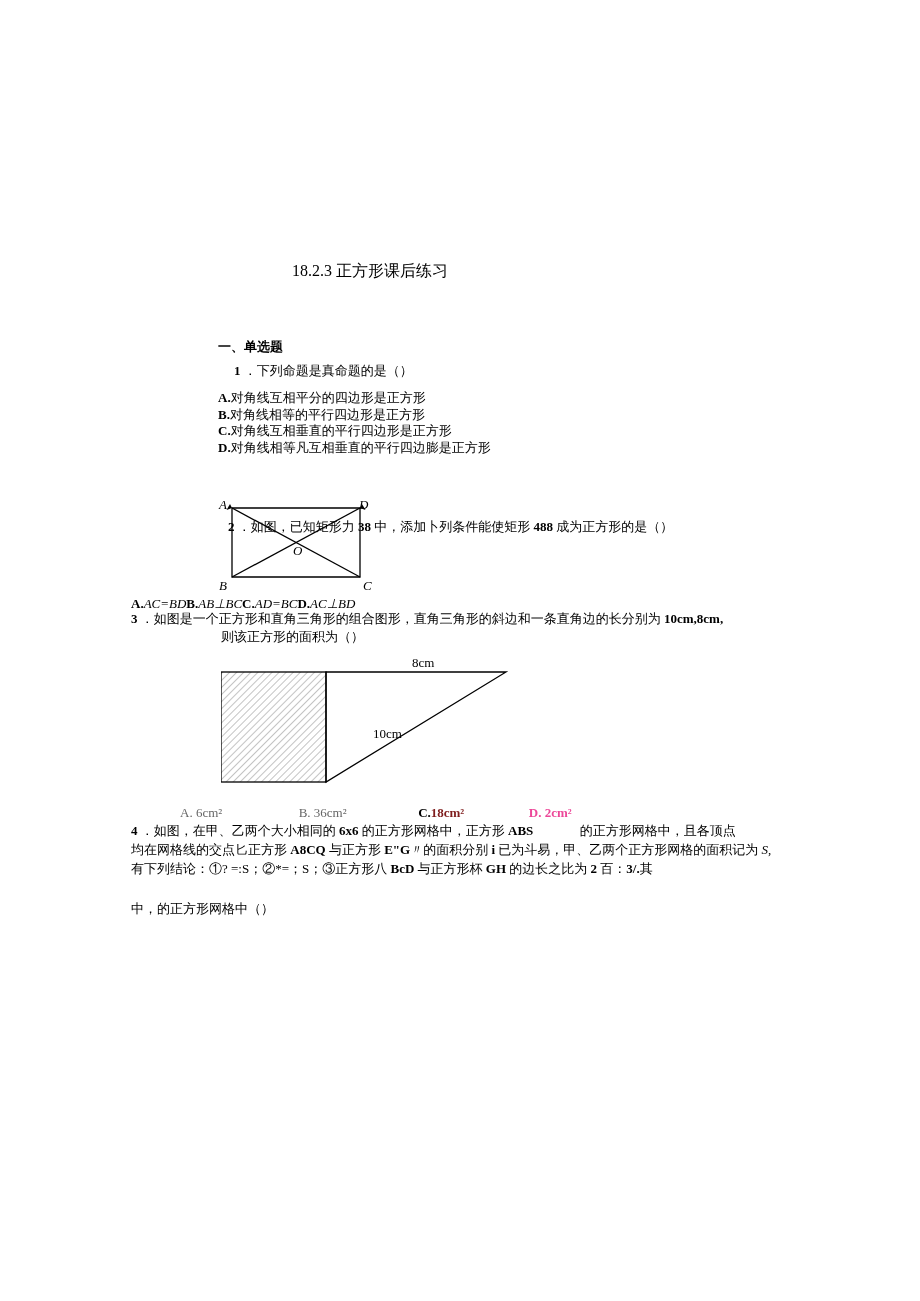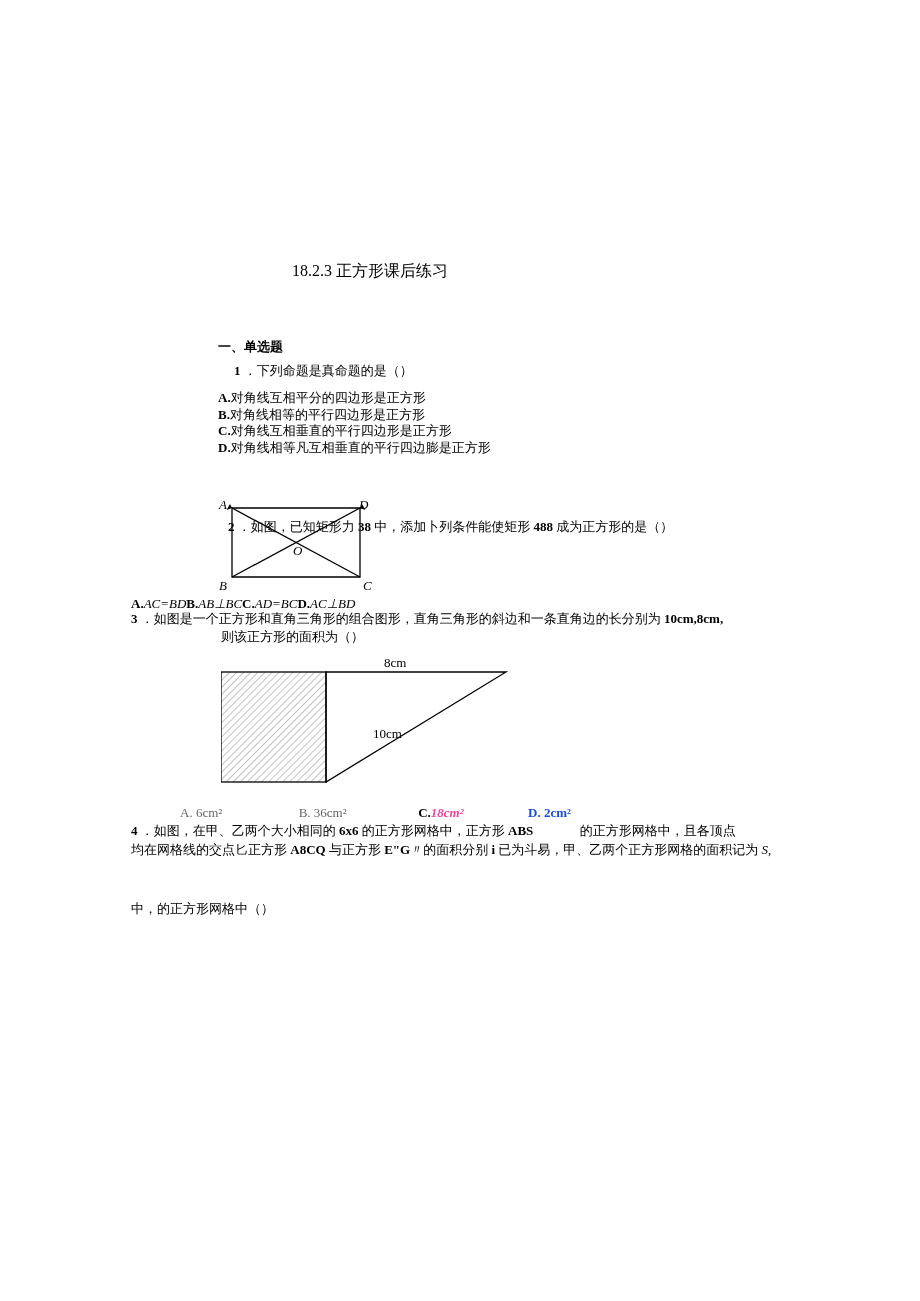--- a/index.html
+++ b/index.html
@@ -156,36 +156,37 @@
 
   <svg class="fig2" viewBox="0 0 310 130">
     <defs>
       <pattern id="hatch" patternUnits="userSpaceOnUse" width="5" height="5" patternTransform="rotate(45)">
         <line x1="0" y1="0" x2="0" y2="5" stroke="#888" stroke-width="1"></line>
       </pattern>
     </defs>
     <rect x="0" y="13" width="105" height="110" fill="url(#hatch)" stroke="#000" stroke-width="1.3"></rect>
     <polygon points="105,13 285,13 105,123" fill="none" stroke="#000" stroke-width="1.3"></polygon>
   </svg>
-  <span class="lbl" style="left:384px; top:655px; font-style:normal;text-align:right;">8cm</span>
+  <span class="lbl" style="left:412px; top:655px; font-style:normal;text-align:right;">8cm</span>
   <span class="lbl" style="left:373px; top:726px; font-style:normal;">10cm</span>
 
   <div class="q3-opts">
     <span>A. 6cm²</span>
     <span style="display:inline-block; width:70px;"></span>
     <span>B. 36cm²</span>
     <span style="display:inline-block; width:65px;"></span>
-    <span><span class="b" style="color:#000;">C.</span><span class="b" style="color:#ec4899;font-style:italic;">18cm²</span></span>
+    <span><span class="b" style="color:#000;">C.</span><span class="b" style="color:#7f1d1d;">18cm²</span></span>
     <span style="display:inline-block; width:58px;"></span>
-    <span class="b" style="color:#1d4ed8;">D. 2cm²</span>
+    <span class="b" style="color:#ec4899;">D. 2cm²</span>
   </div>
 
   <div class="q4">
     <span class="b">4</span>
     <span>．如图，在甲、乙两个大小相同的 <span class="b">6x6</span> 的正方形网格中，正方形 <span class="b">ABS</span></span>
     <span style="display:inline-block; width:40px;"></span>
     <span>的正方形网格中，且各顶点</span><br>
     <span>均在网格线的交点匕正方形 <span class="b">A8CQ</span> 与正方形 <span class="b">E"G</span>〃的面积分别 <span class="b">i</span> 已为斗易，甲、乙两个正方形网格的面积记为 <span style="font-style:italic;">S</span>,</span><br>
+    <span>有下列结论：①? =:S；②*=；S；③正方形八 <span class="b">BcD</span> 与正方形杯 <span class="b">GH</span> 的边长之比为 <span class="b">2</span> 百：<span class="b">3/.</span>其</span>
   </div>
 
   <div class="q4-tail">中，的正方形网格中（）</div>
 
 </div>
 
 </body></html>

